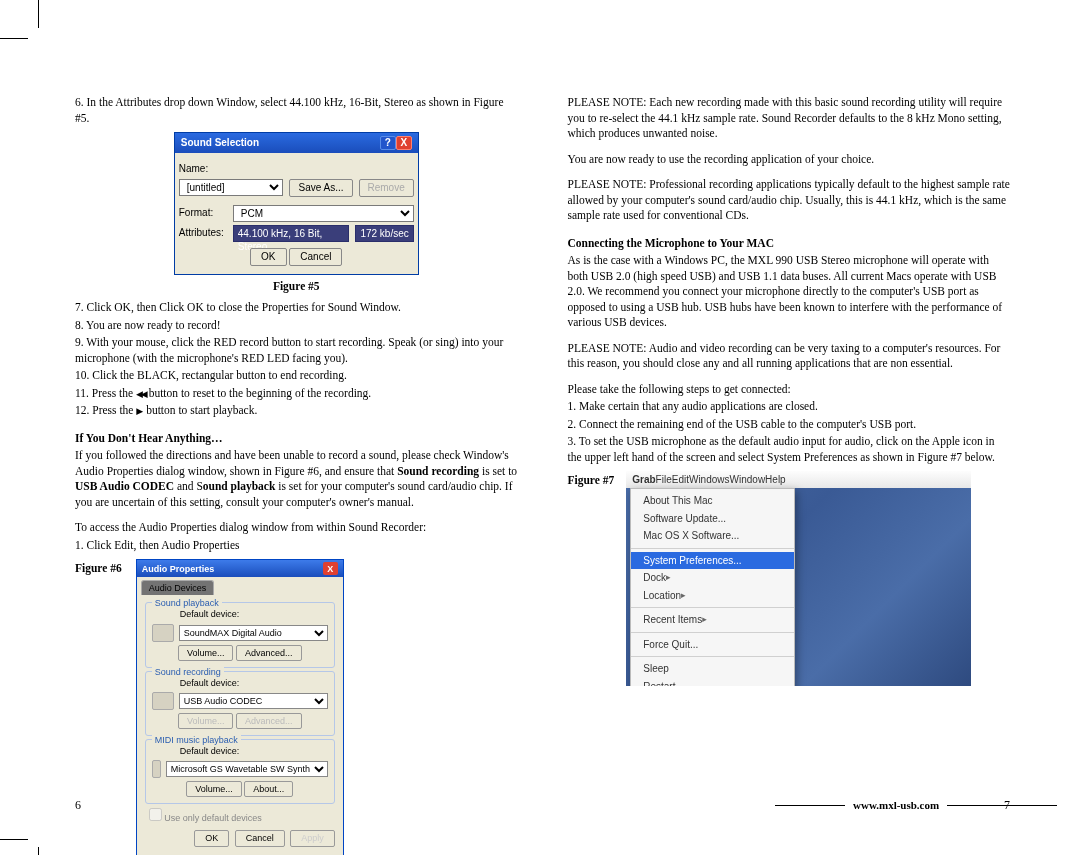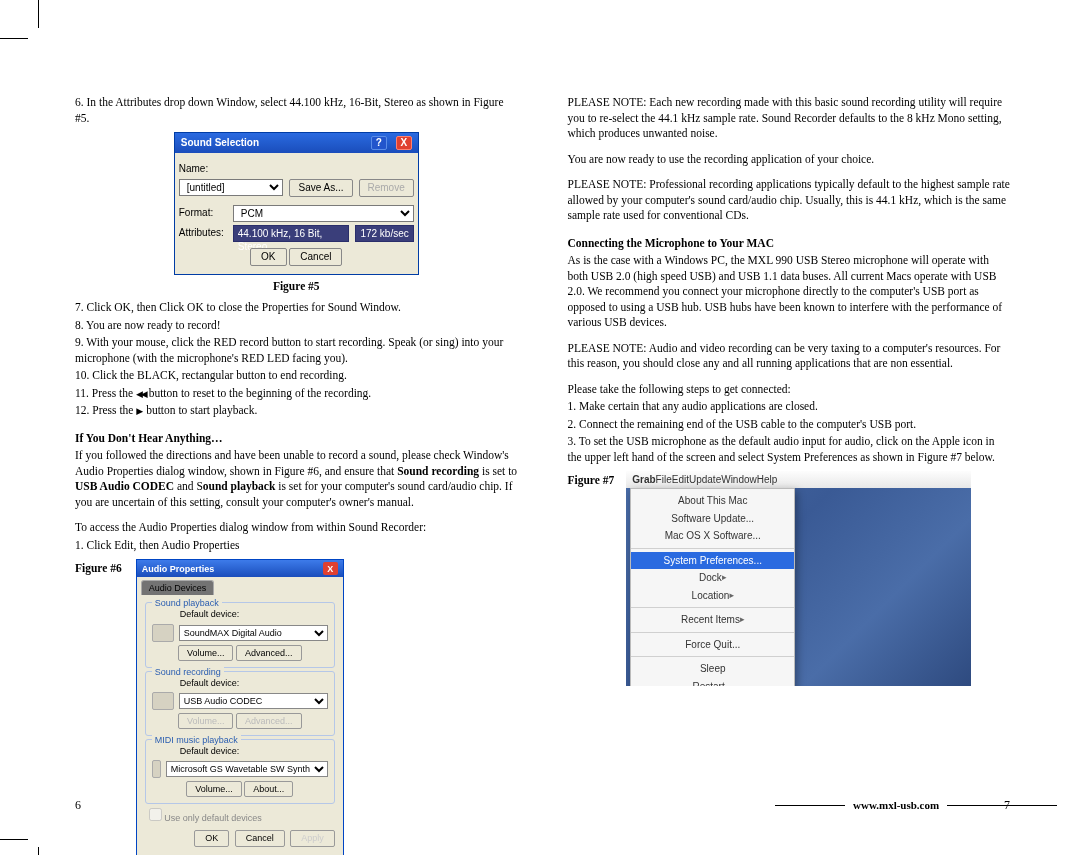--- a/index.html
+++ b/index.html
@@ -37,21 +37,21 @@
     font-family: 'Helvetica Neue', Arial, sans-serif;
     font-size: 10px;
   }
   .fig5-title {
     background: linear-gradient(#2a6ae0, #1a4dbb);
     color: #fff;
     font-weight: bold;
     padding: 3px 6px;
     display: flex;
     align-items: center;
-    gap: 9px;
+    gap: 0;
   }
   .fig5-title .spacer { flex: 1; }
   .fig5-title .qmark, .fig5-title .xmark {
     width: 16px; height: 14px;
     display: inline-flex; align-items:center; justify-content:center;
     font-weight: bold; border-radius: 2px;
   }
   .fig5-title .qmark { background:#2255cc; border:1px solid #5a8de8; color:#fff; }
   .fig5-title .xmark { background:#e04030; border:1px solid #ff8070; color:#fff; }
   .fig5-body { background:#ece9d8; padding:6px 4px 8px; }
@@ -122,21 +122,21 @@
     color:#333; font-size:10px;
   }
   .fig7-menubar .apple { color:#3a6ebf; font-size:12px; line-height:1;}
   .fig7-menubar .bold { font-weight:bold; }
   .fig7-menu {
     position:absolute; top:17px; left:4px; width:165px;
     background:#f6f6f6; border:1px solid #bbb; border-radius:0 0 4px 4px;
     box-shadow: 2px 3px 8px rgba(0,0,0,0.35);
     padding:3px 0;
   }
-  .fig7-menu .item { padding:2px 12px; color:#333; display:flex; justify-content:center;}
+  .fig7-menu .item { padding:2px 12px; color:#333; display:flex; justify-content:flex-start;}
   .fig7-menu .sep { height:1px; background:#d0d0d0; margin:3px 0; }
   .fig7-menu .hl { background:#2a6ae0; color:#fff; }
   .fig7-menu .sub::after { content:"▸"; font-size:9px; color:#666;}
 
   .page-num { position:absolute; bottom:42px; font-size:12px; }
   .page-num.left { left:75px; }
   .page-num.right { right:70px; }
 
   .footer-url {
     position:absolute; bottom:42px; left:50%; transform:translateX(235px);
@@ -274,21 +274,21 @@
     <p>3. To set the USB microphone as the default audio input for audio, click on the Apple icon in the upper left hand of the screen and select System Preferences as shown in Figure #7 below.</p>
 
     <div class="fig7-container">
       <div class="fig7-label">Figure #7</div>
       <div class="fig7">
         <div class="fig7-menubar">
           <span class="apple"></span>
           <span class="bold">Grab</span>
           <span>File</span>
           <span>Edit</span>
-          <span>Update</span>
+          <span>Windows</span>
           <span>Window</span>
           <span>Help</span>
         </div>
         <div class="fig7-menu">
           <div class="item">
               <span>About This Mac</span>
             </div>
           <div class="item">
               <span>Software Update...</span>
             </div>

